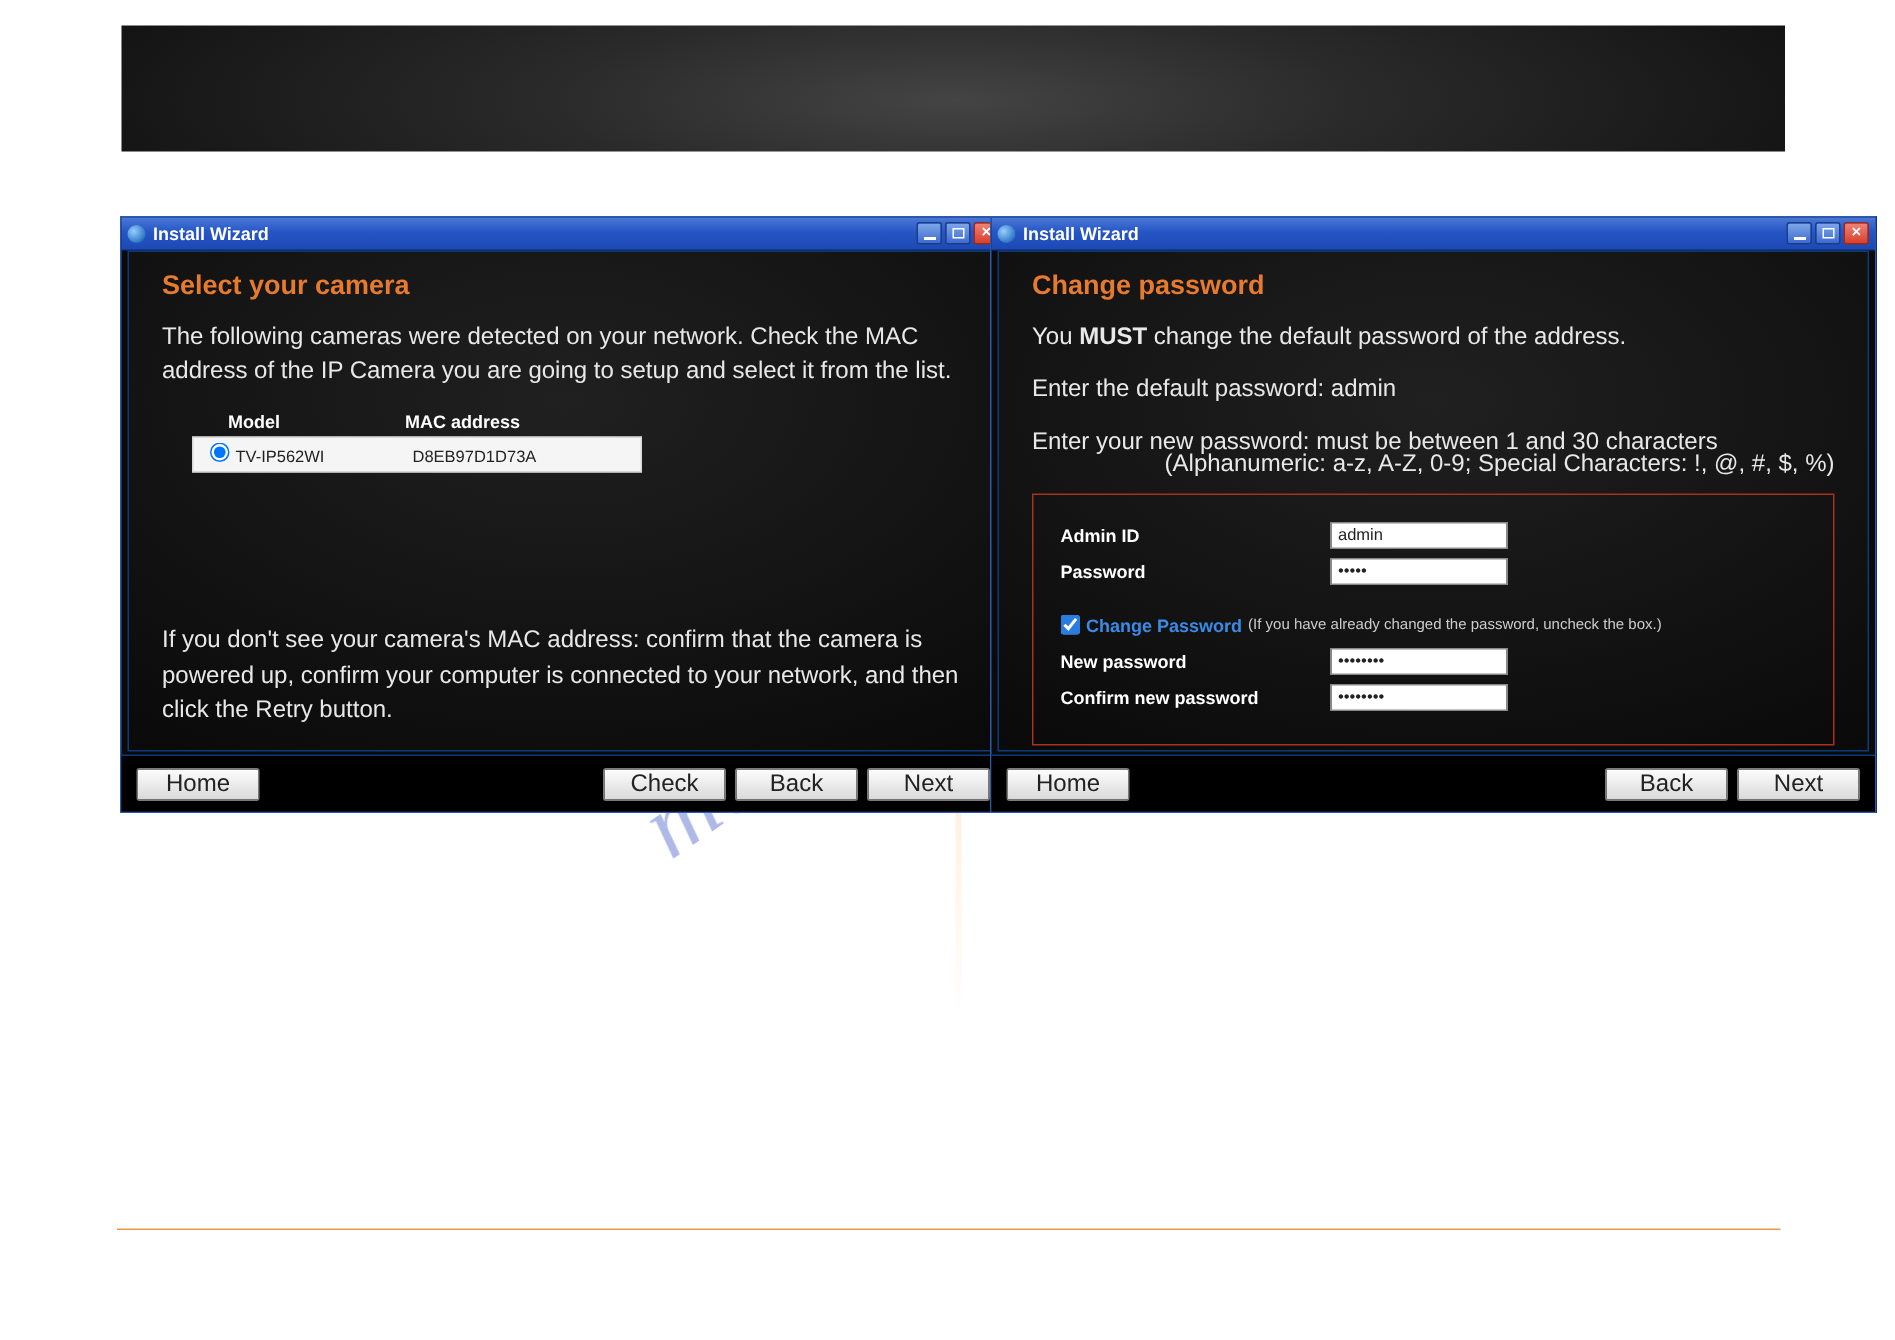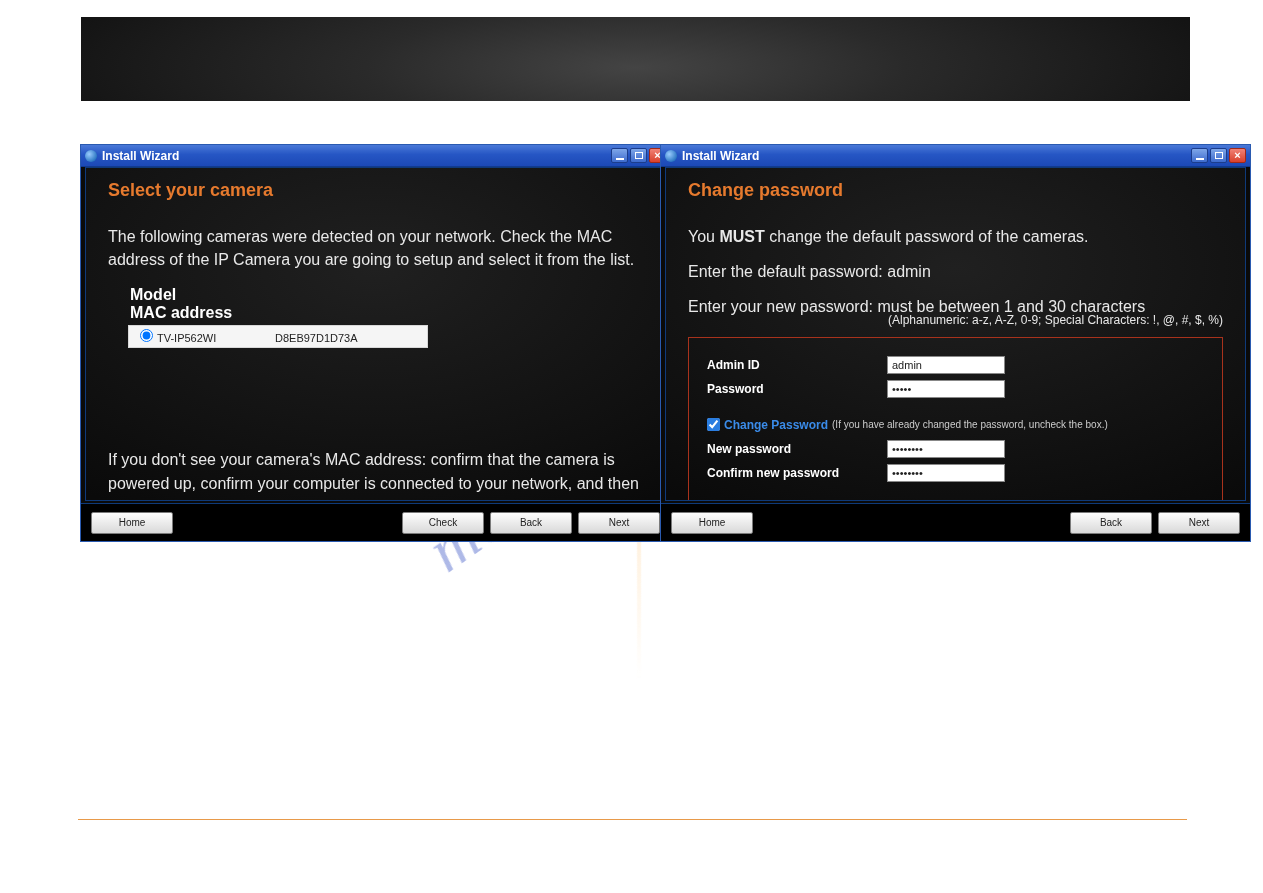--- a/index.html
+++ b/index.html
@@ -39,28 +39,28 @@
     color:#fff; font-size:10px; line-height:1; cursor:pointer; }
   .win-btn.close-btn { background:linear-gradient(to bottom,#f08276,#d9402c); border-color:#a02818; }
   .win-btn .glyph-min { width:8px; height:2px; background:#fff; margin-top:6px; }
   .win-btn .glyph-max { width:8px; height:7px; border:1px solid #fff; }
   .win-btn .glyph-close { font-weight:bold; font-size:11px; }
 
   
   .wiz-body { position:absolute; top:22px; left:4px; right:4px; bottom:40px;
     background: radial-gradient(ellipse 700px 400px at 50% 30%, #202020 0%, #0a0a0a 70%);
     border:1px solid #0f3a7a; padding:12px 22px; overflow:hidden; }
-  .wiz-heading { color:#e67a2e; font-size:18px; font-weight:bold; margin-bottom:24px; }
+  .wiz-heading { color:#e67a2e; font-size:18px; font-weight:bold; margin-bottom:12px; }
   .wiz-text { color:#e8e8e8; font-size:16px; line-height:1.45; margin-bottom:12px; }
   .wiz-text .bold { font-weight:bold; }
-  .wiz-hint { color:#e8e8e8; font-size:12px; text-align:right; margin-top:-8px; margin-bottom:10px; }
+  .wiz-hint { color:#e8e8e8; font-size:16px; text-align:right; margin-top:-8px; margin-bottom:10px; }
 
   
   .cam-table { margin:6px 0 0 20px; width:300px; }
-  .cam-head { display:flex; font-weight:bold; color:#fff; font-size:16px; padding:3px 2px;flex-direction:column; }
+  .cam-head { display:flex; font-weight:bold; color:#fff; font-size:12px; padding:3px 2px; }
   .cam-head .c1 { width:22px; }
   .cam-head .c2 { width:118px; }
   .cam-head .c3 { flex:1; }
   .cam-row { display:flex; align-items:flex-end; background:#f5f5f5; color:#222; font-size:11px;
     padding:3px 6px; border:1px solid #d8d8d8; }
   .cam-row .c1 { width:22px; text-align:center; }
   .cam-row .c2 { width:118px; }
   .cam-row .c3 { flex:1; }
   .cam-row input[type="radio"] { margin:0; }
 
@@ -76,21 +76,21 @@
   .change-line { display:flex; align-items:center; gap:4px; font-size:11px; margin:4px 0 8px 0; flex-wrap:wrap; }
   .change-line input[type="checkbox"]{ width:13px; height:13px; accent-color:#2a7de0; }
   .change-pw-label { color:#3a8be8; font-weight:bold; font-size:12px; }
   .change-note { color:#ccc; font-size:10px; }
 
   
   .wiz-footer { position:absolute; left:0; right:0; bottom:0; height:38px; background:#000;
     display:flex; align-items:center; padding:0 10px; gap:6px; border-top:1px solid #0f3a7a; }
   .wiz-footer .spacer { flex:1; }
   .btn { width:82px; height:22px; background:linear-gradient(to bottom,#fdfdfd,#d9d9d9);
-    border:1px solid #7a7a7a; border-radius:2px; color:#222; font-size:10px; cursor:pointer;
+    border:1px solid #7a7a7a; border-radius:2px; color:#222; font-size:16px; cursor:pointer;
     display:flex; align-items:center; justify-content:center; }
 </style>
 </head>
 <body>
 
 <div class="top-banner"></div>
 
 <div class="watermark">manualshive.com</div>
 
 <div class="wizard wiz-left">
@@ -148,21 +148,21 @@
           <span class="glyph-max"></span>
         </div>
       <div class="win-btn close-btn">
           <span class="glyph-close">×</span>
         </div>
     </div>
   </div>
   <div class="wiz-body">
     <div class="wiz-heading">Change password</div>
     <div class="wiz-text">
-      <span>You </span><span class="bold">MUST</span><span> change the default password of the cameras.</span>
+      <span>You </span><span class="bold">MUST</span><span> change the default password of the address.</span>
     </div>
     <div class="wiz-text">Enter the default password: admin</div>
     <div class="wiz-text" style="margin-bottom:2px;">Enter your new password: must be between 1 and 30 characters</div>
     <div class="wiz-hint">(Alphanumeric: a-z, A-Z, 0-9; Special Characters: !, @, #, $, %)</div>
 
     <div class="form-box">
       <div class="form-row">
         <label>Admin ID</label>
         <input type="text" value="admin" style="">
       </div>

